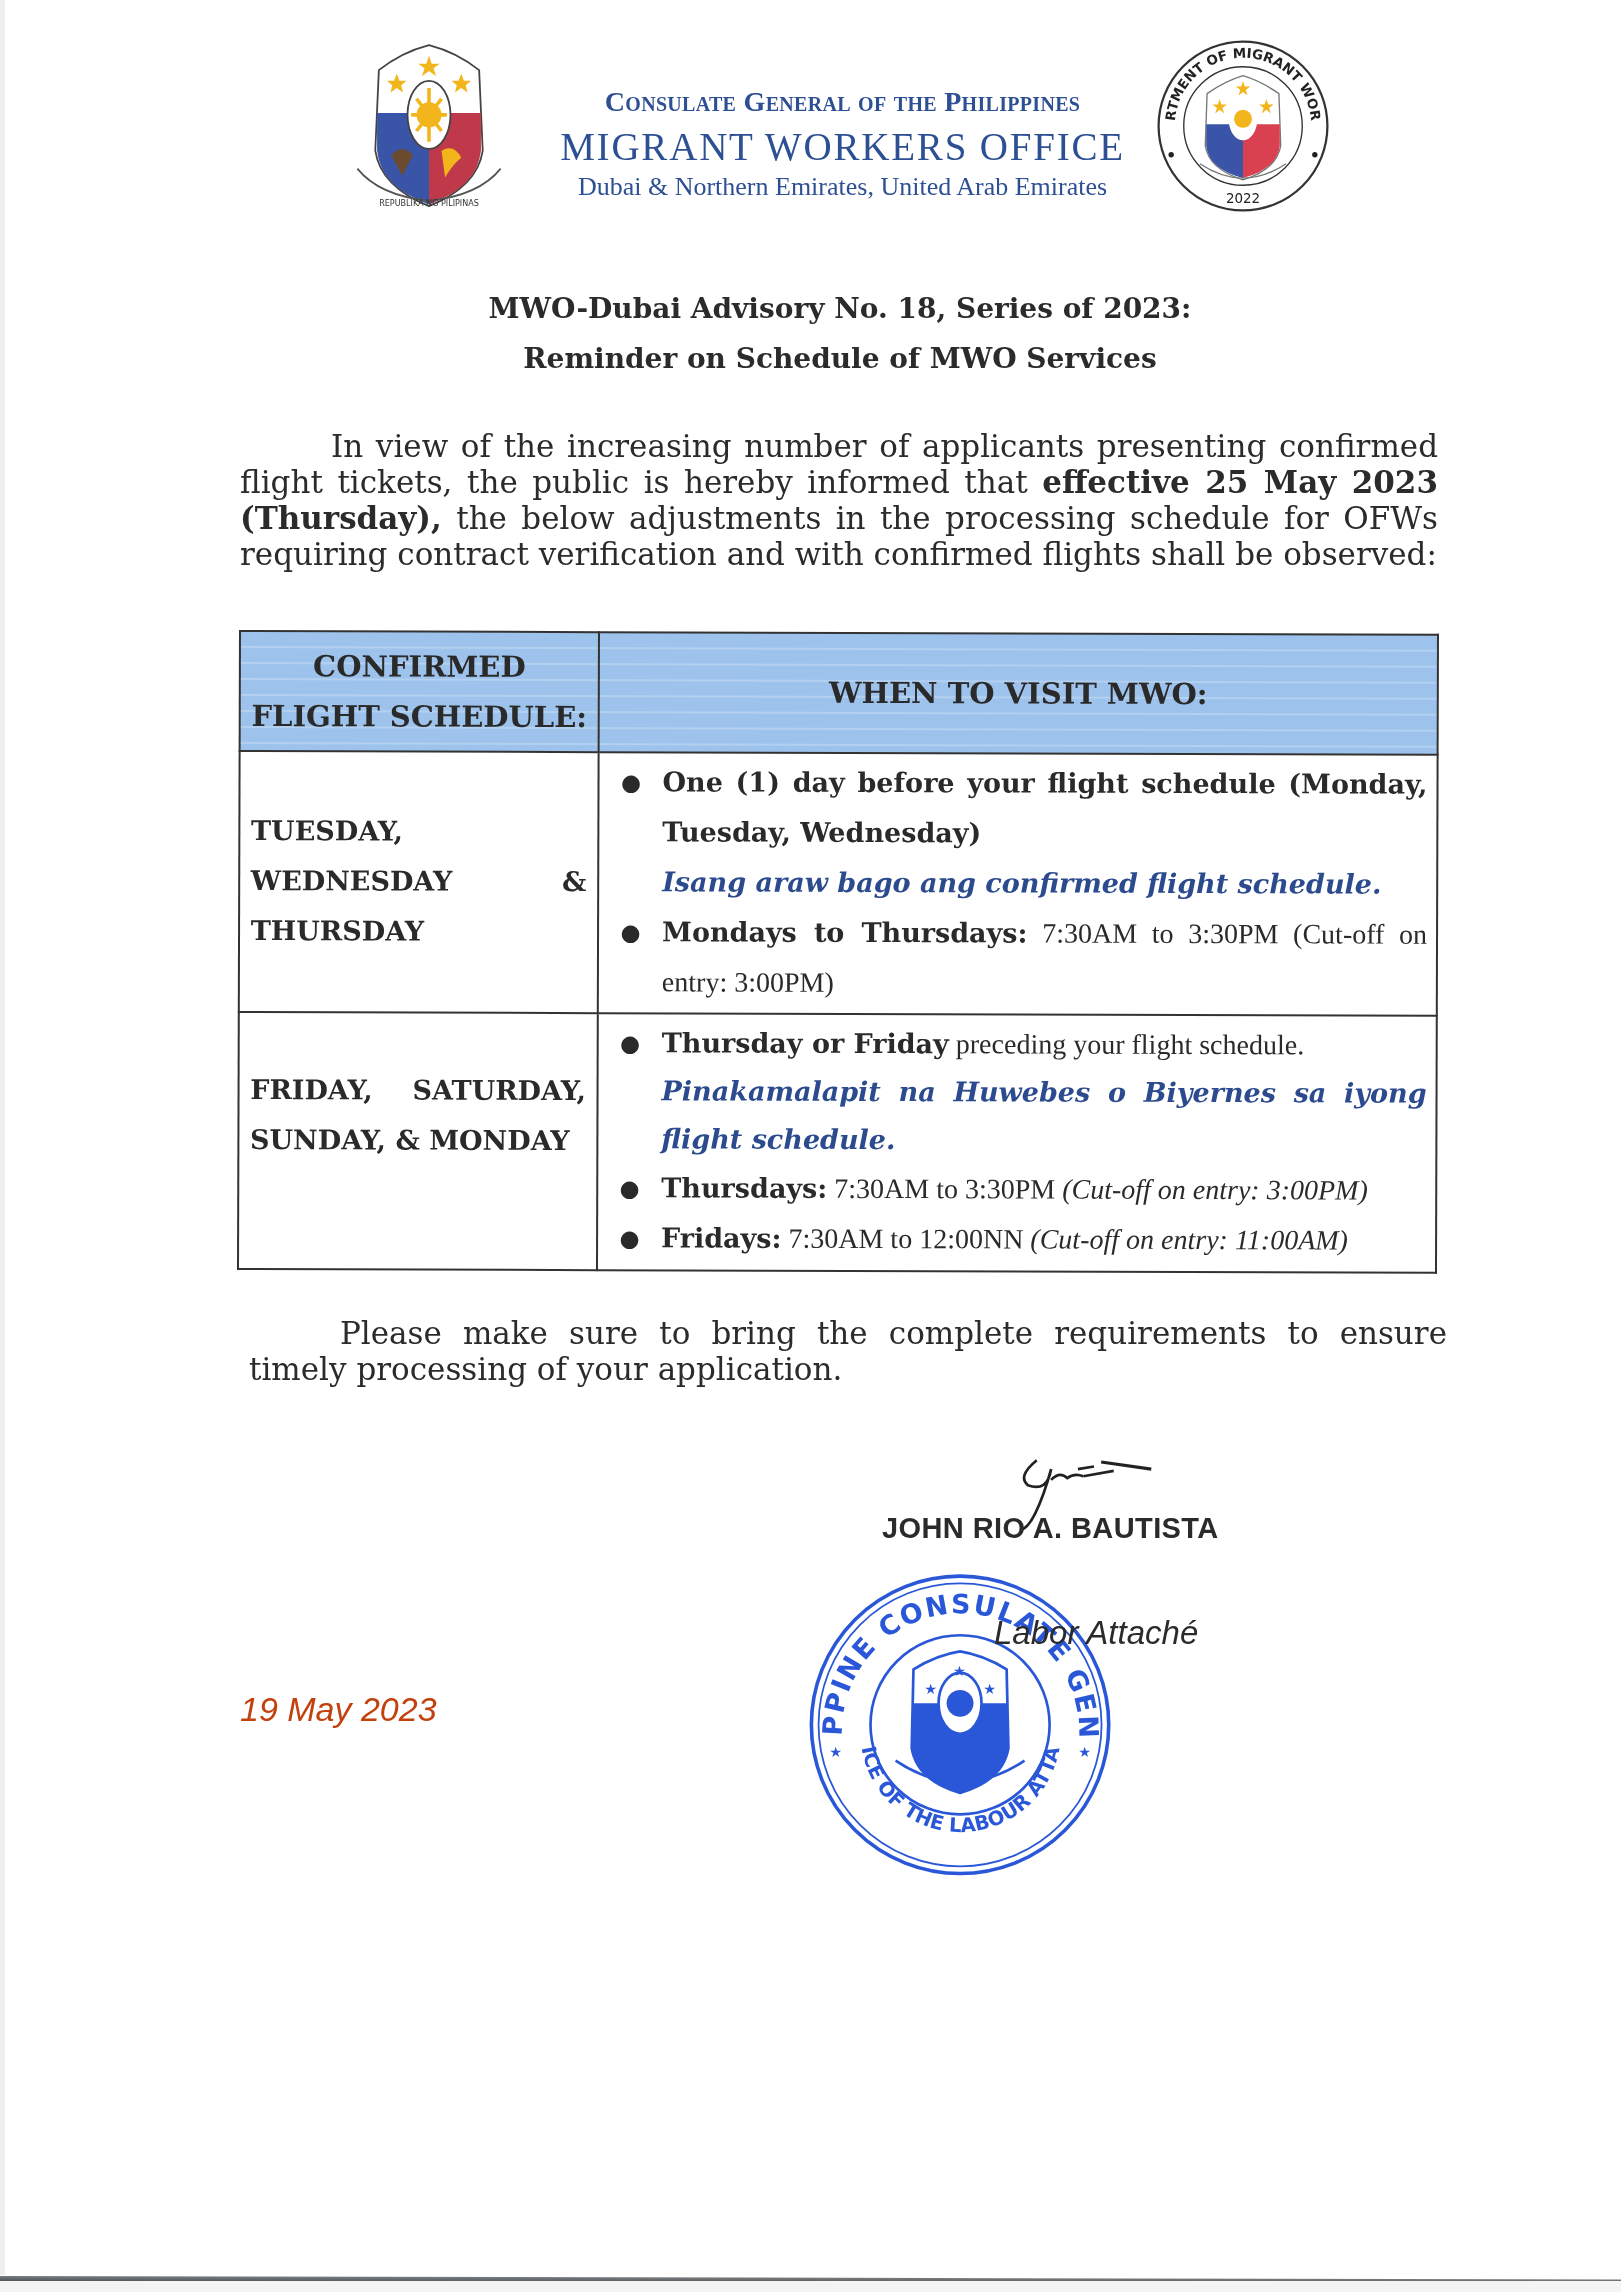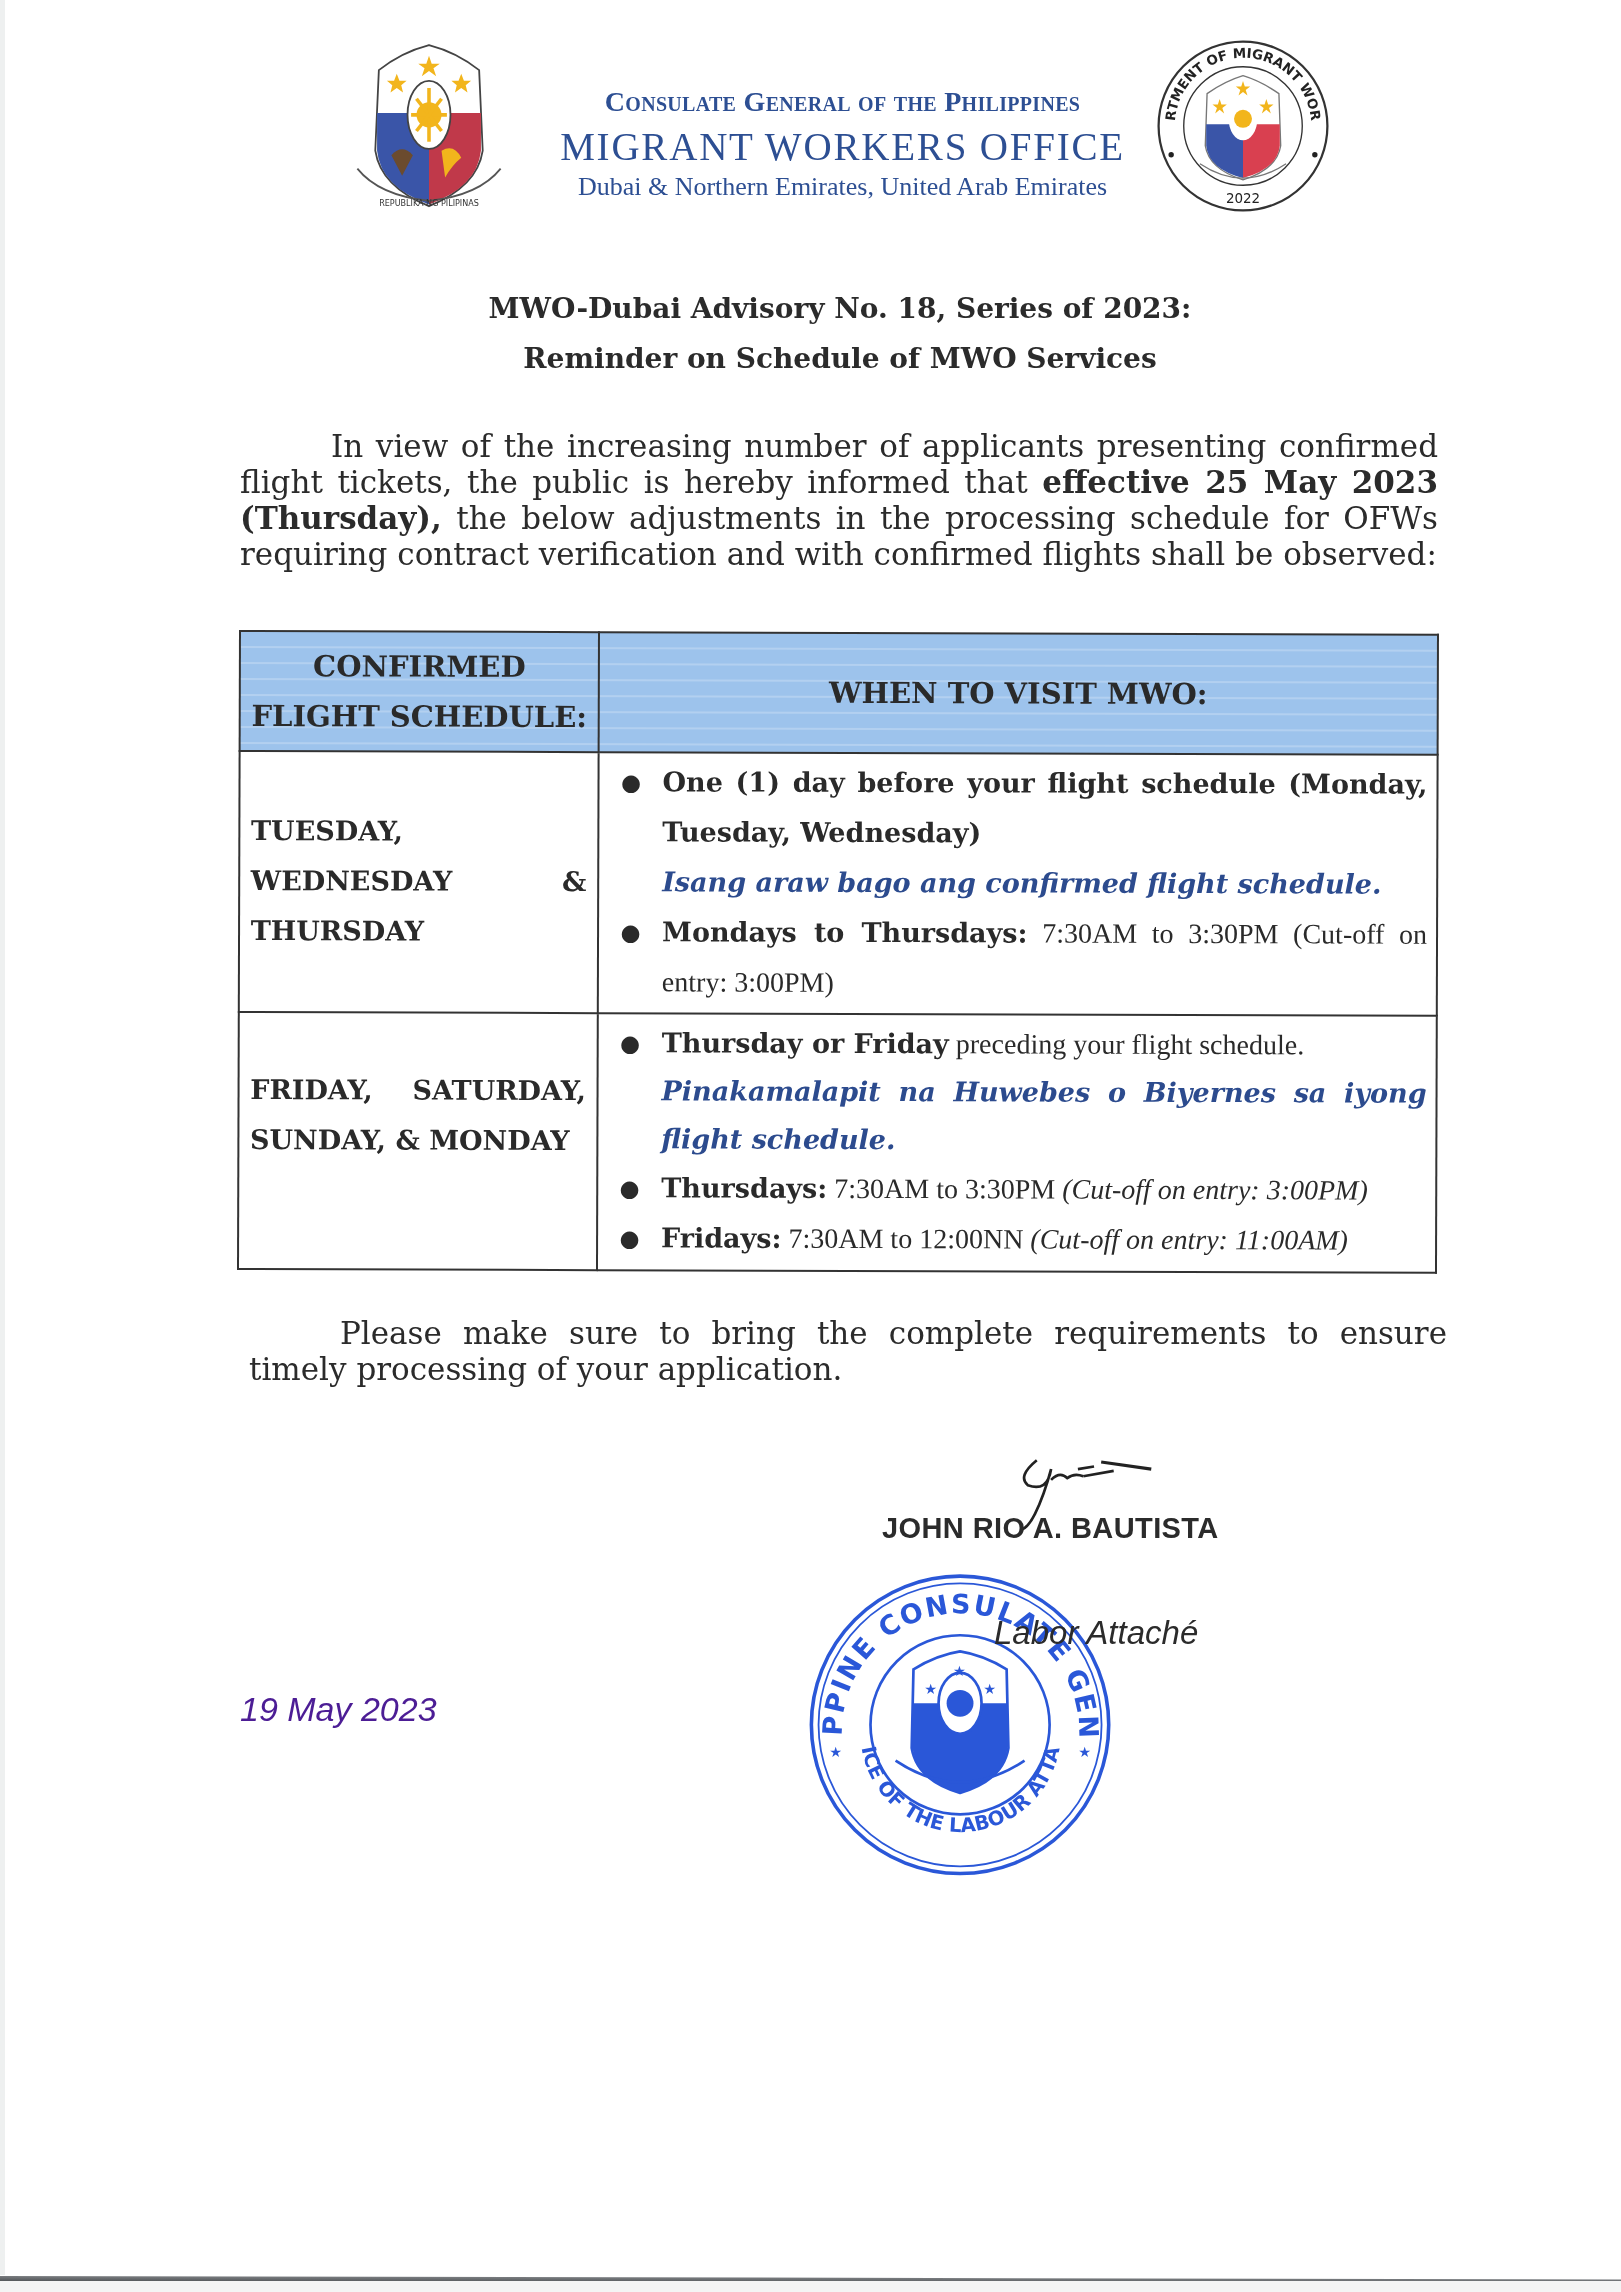--- a/index.html
+++ b/index.html
@@ -59,21 +59,21 @@
   .visit-cell li.first { text-align: justify; }
   .row-2 .visit-cell li, .row-2 .visit-cell .tl { line-height: 48px; }
   .row-2 .visit-cell li.time { line-height: 50px; }
   .visit-cell .sans-sm { font-family: "Liberation Serif", serif; font-size: 28px; }
 
   
   .sig-scribble { position: absolute; left: 1001px; top: 1451px; width: 161px; height: 81px; }
   .sig-name { position: absolute; left: 882px; top: 1512px; font-family: "Liberation Sans", sans-serif; font-weight: bold; font-size: 29px; color: #2b2b2b; letter-spacing: 0.4px; }
   .sig-title { position: absolute; left: 994px; top: 1574px; font-family: "Liberation Sans", sans-serif; font-style: italic; font-size: 33px; color: #2b2b2b; z-index: 3; margin-top: 40px; }
   .stamp { position: absolute; left: 806px; top: 1569px; width: 309px; height: 309px; z-index: 2; opacity: 0.95; }
-  .date { position: absolute; left: 240px; top: 1690px; font-family: "Liberation Sans", sans-serif; font-style: italic; font-size: 34px; color: #4c1d95; }
+  .date { position: absolute; left: 240px; top: 1690px; font-family: "Liberation Sans", sans-serif; font-style: italic; font-size: 34px; color: #c2410c; }
 </style>
 </head>
 <body>
 
 <div class="edge-left"></div>
 
 <svg class="logo logo-left" viewBox="0 0 172 186">
   <path d="M30 30 Q55 10 86 2 Q117 10 142 30 L146 120 Q140 160 86 182 Q32 160 26 120 Z" fill="#fff" stroke="#444" stroke-width="2"></path>
   <path d="M28 78 L86 78 L86 180 Q32 160 28 120 Z" fill="#3a55a8"></path>
   <path d="M86 78 L144 78 L144 120 Q140 160 86 180 Z" fill="#c0394a"></path>

